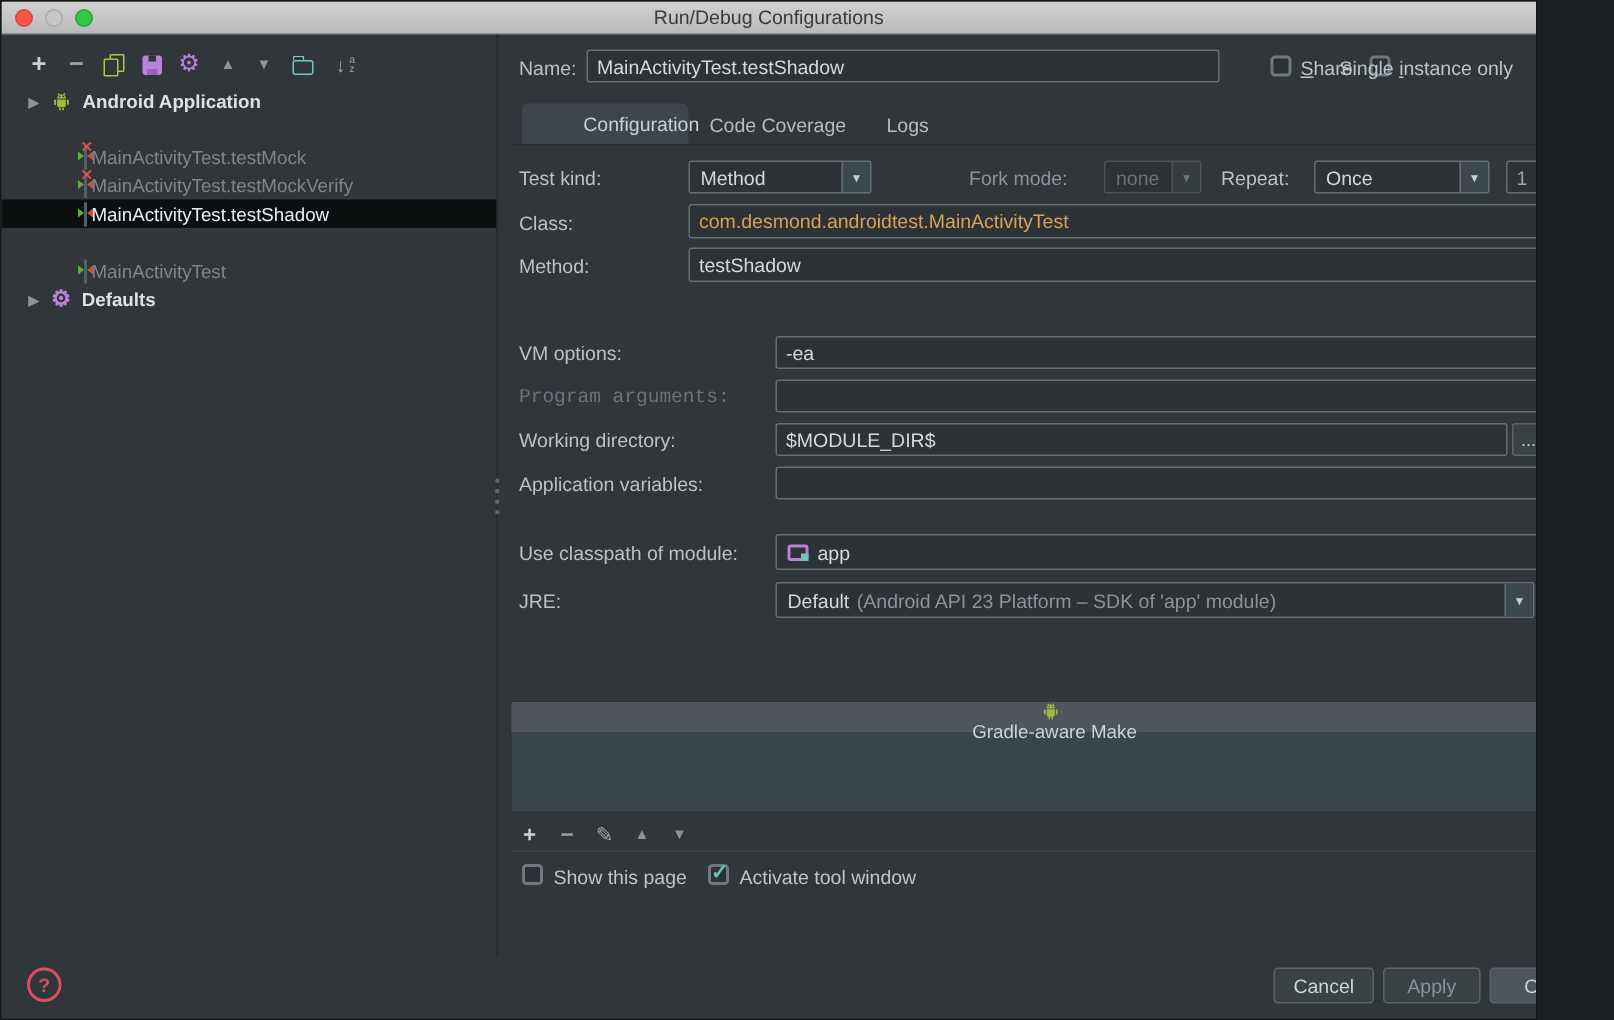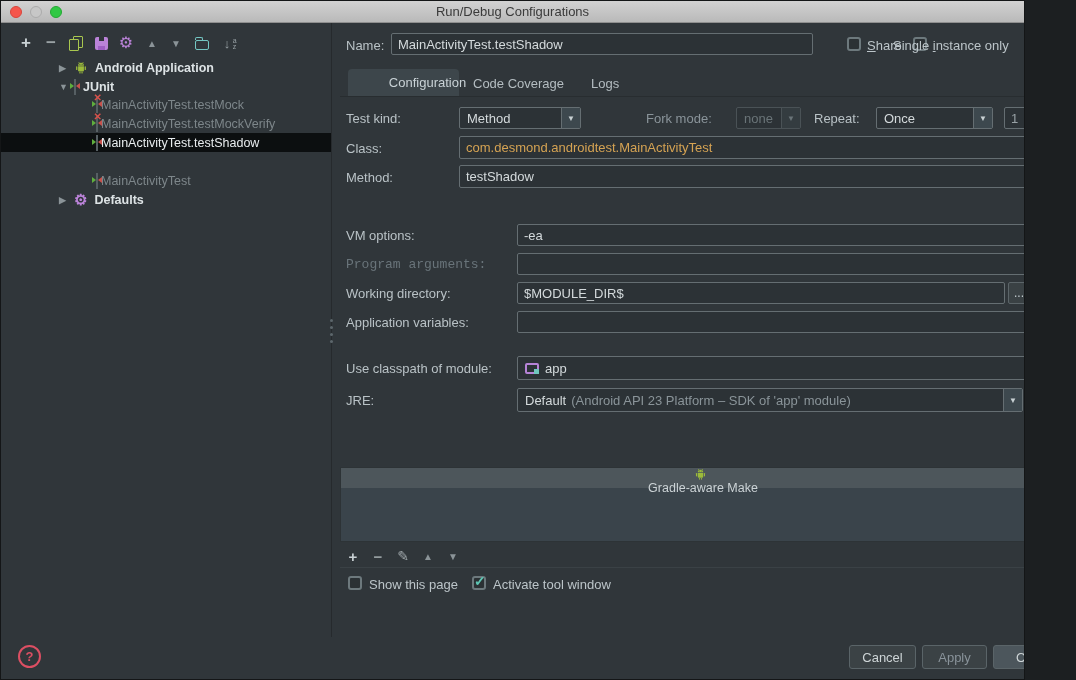--- a/index.html
+++ b/index.html
@@ -63,21 +63,21 @@
   .g-tri{color:#8b9498;font-size:10px;}
   .icon-folder{position:relative;width:14px;height:10px;border:1.5px solid #74c7c3;border-radius:2px;margin-top:3px;}
   .icon-folder::before{content:"";position:absolute;left:-1px;top:-4px;width:6px;height:2px;
     border:1.5px solid #74c7c3;border-bottom:none;border-radius:2px 2px 0 0;}
   .icon-sort{position:relative;color:#99a2a6;font-size:13px;}
   .icon-sort::before{content:"↓";}
   .icon-sort::after{content:"a\A z";white-space:pre;font-size:7px;line-height:0.9;
     position:absolute;left:9px;top:2px;display:block;}
   
   .tree-row{position:absolute;left:0;width:330px;height:19px;display:flex;
-    align-items:center;font-size:12.5px;color:#7d868a;cursor:pointer;padding-left:40px;}
+    align-items:center;font-size:12.5px;color:#7d868a;cursor:pointer;}
   .tree-row.bold{color:#dde3e5;font-weight:bold;}
   .tree-row.selected{background:#0c0f10;color:#e9edef;}
   .expander{width:10px;margin-left:18px;font-size:9px;color:#8b9498;flex:none;}
   .expander.collapsed::after{content:"▶";}
   .expander.expanded::after{content:"▼";}
   .tree-ic{flex:none;position:relative;margin-left:5px;margin-right:7px;}
   .tree-row.lvl1 .tree-ic{margin-left:55px;margin-right:3px;}
   .icon-junit{width:13px;height:13px;background:#2e3336;border:1px solid #565f63;position:relative;}
   .icon-junit::before{content:"";position:absolute;left:1px;top:3px;
     border-top:3px solid transparent;border-bottom:3px solid transparent;border-right:4px solid #c9524d;}
@@ -180,25 +180,20 @@
             <rect x="18.2" y="9" width="2.2" height="6.5" rx="1.1"></rect>
             <rect x="9.2" y="18.3" width="2" height="3.2" rx="1"></rect>
             <rect x="12.8" y="18.3" width="2" height="3.2" rx="1"></rect>
           </g>
           <circle cx="10" cy="5.6" r=".9" fill="#30363a"></circle>
           <circle cx="14" cy="5.6" r=".9" fill="#30363a"></circle>
         </svg>
     </span>
     <span class="tree-label">Android Application</span>
   </div>
-  <div class="tree-row bold" style="top:76px">
-    <span class="expander expanded"></span>
-    <span class="tree-ic"><span class="icon-junit"></span></span>
-    <span class="tree-label">JUnit</span>
-  </div>
   <div class="tree-row lvl1" style="top:94px">
     <span class="tree-ic"><span class="icon-junit"></span><span class="err-x">✕</span></span>
     <span class="tree-label">MainActivityTest.testMock</span>
   </div>
   <div class="tree-row lvl1" style="top:113px">
     <span class="tree-ic"><span class="icon-junit"></span><span class="err-x">✕</span></span>
     <span class="tree-label">MainActivityTest.testMockVerify</span>
   </div>
   <div class="tree-row lvl1 selected" style="top:132px">
     <span class="tree-ic"><span class="icon-junit"></span></span>

